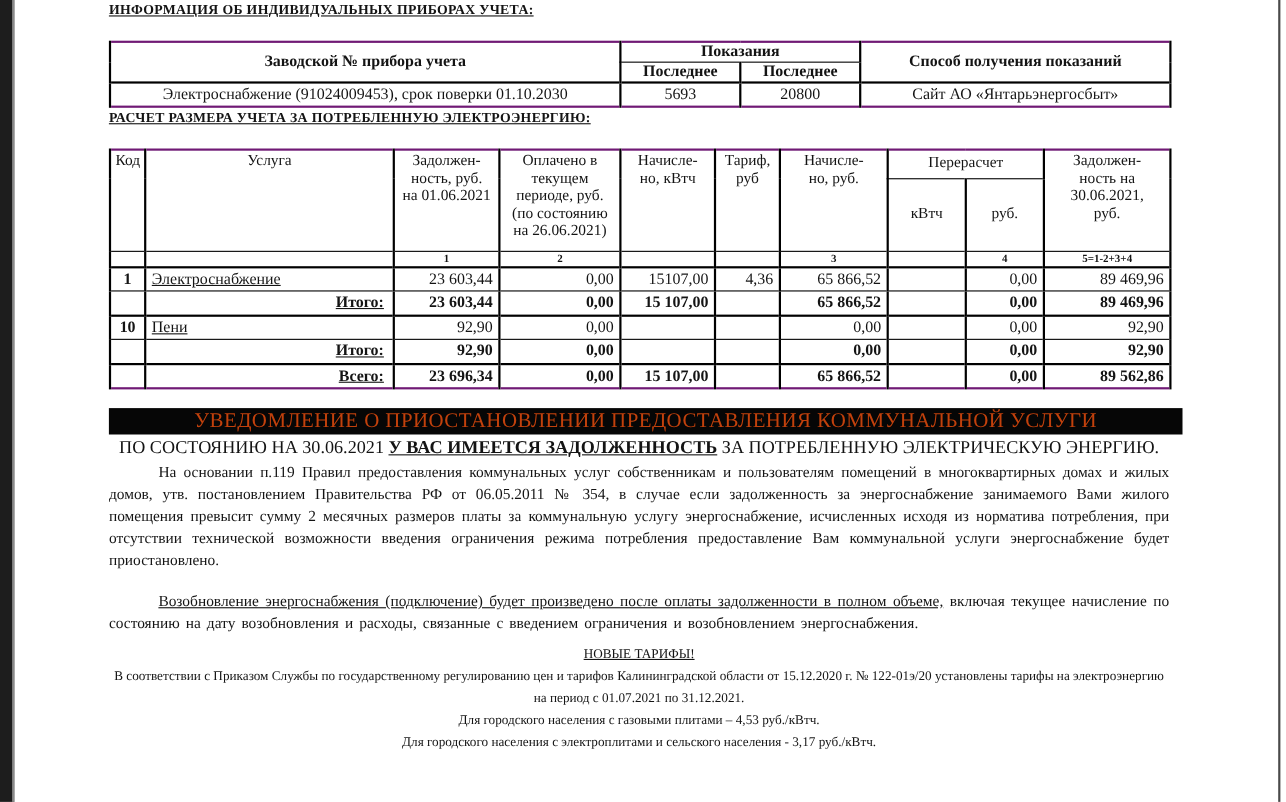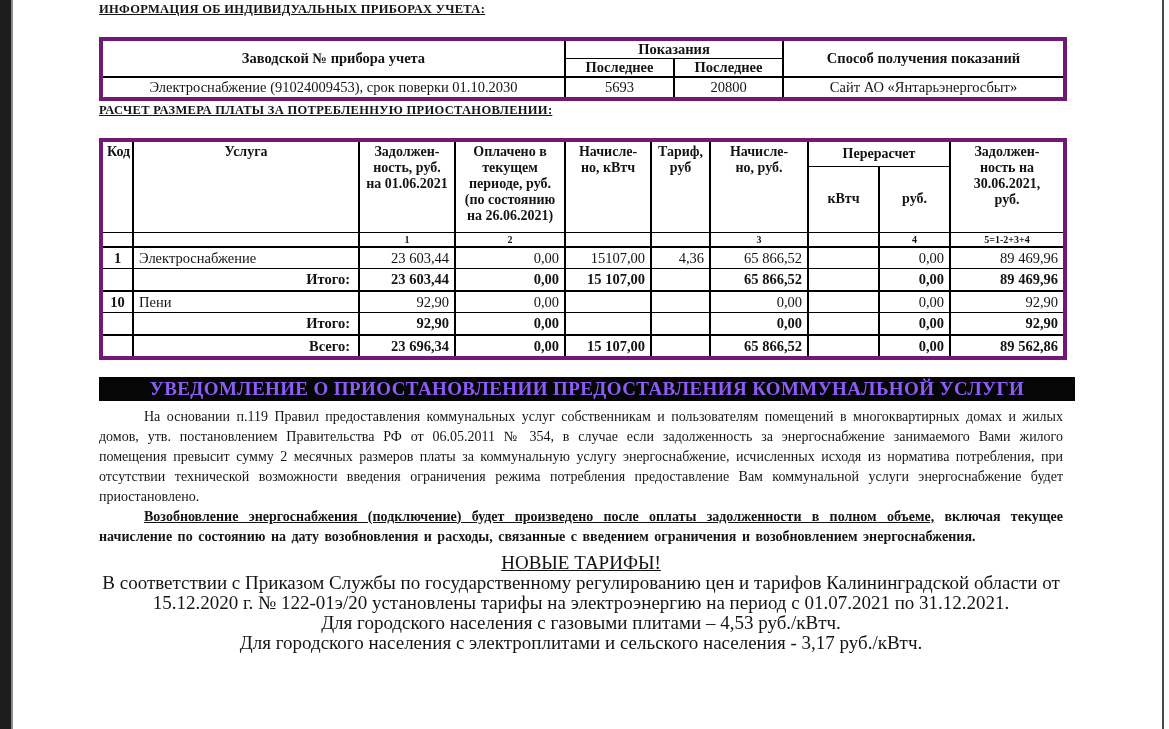--- a/index.html
+++ b/index.html
@@ -4,53 +4,53 @@
 <style>
   * { margin:0; padding:0; box-sizing:border-box; }
   html,body { width:1169px; height:729px; background:#ffffff; overflow:hidden;
               font-family:"Liberation Serif","DejaVu Serif",serif; color:#141414; }
   .left-bar { position:absolute; left:0; top:0; width:13px; height:729px; background:#1d1d1d; border-right:2px solid #8a8a8a; }
   .right-line { position:absolute; left:1162px; top:0; width:2px; height:729px; background:#4a4a4a; }
   .doc { position:absolute; left:99px; top:0; width:964px; }
 
   .sec-title { font-size:12.5px; font-weight:bold; text-decoration:underline; letter-spacing:.3px; margin:2px 0 1px 0; white-space:nowrap; }
 
-  table { border-collapse:collapse; table-layout:fixed; width:964px; border:4px solid #701a75;margin-top:20px; }
+  table { border-collapse:collapse; table-layout:fixed; width:964px; border:2px solid #701a75;margin-top:20px; }
   td { border:1px solid #000; border-left-width:2px; border-right-width:2px; overflow:hidden; }
 
   
   .t1 td { text-align:center; font-size:14.5px; line-height:15px; vertical-align:middle; padding:1px 3px; }
   .t1 .hd { font-weight:bold; }
   .t1 .r1 { height:17px; } .t1 .r2 { height:18px; }
   .t1 .data td { height:22px; border-top-width:2px; font-weight:normal; }
 
   
-  .t2 thead td { font-weight:bold; text-align:center; font-size:14px; line-height:16px; white-space:pre-line; padding:2px 4px; vertical-align:top; }
+  .t2 thead td { font-weight:normal; text-align:center; font-size:14px; line-height:16px; white-space:pre-line; padding:2px 4px; vertical-align:top; }
   .t2 .h1 { height:26px; } .t2 .h2 { height:66px; }
   .t2 .h2 td, .t2 td.recalc { vertical-align:middle; white-space:normal; }
   .t2 .num td { height:14px; font-size:10px; line-height:11px; font-weight:bold; text-align:center; padding:1px 2px; vertical-align:middle; white-space:nowrap; }
   .t2 tbody td { height:22px; font-size:14.5px; line-height:18px; vertical-align:middle; padding:1px 5px; white-space:nowrap; }
   .t2 tbody td:first-child { text-align:center; font-weight:bold; padding:1px 2px; }
-  .t2 tbody td:nth-child(2) { text-align:left; }
+  .t2 tbody td:nth-child(2) { text-align:left;text-decoration:underline; }
   .t2 tbody td:nth-child(n+3) { text-align:right; }
   .t2 tbody tr:nth-child(2), .t2 tbody tr:nth-child(4), .t2 tbody tr:nth-child(5) { font-weight:bold; }
   .t2 tbody tr:nth-child(2) td:nth-child(2),
   .t2 tbody tr:nth-child(4) td:nth-child(2),
   .t2 tbody tr:nth-child(5) td:nth-child(2) { text-align:right; padding-right:8px; }
   .t2 tbody tr:nth-child(1) td, .t2 tbody tr:nth-child(3) td, .t2 tbody tr:nth-child(5) td { border-top-width:2px; }
 
   
   .banner { margin-top:17px; width:976px; height:24px; background:#060606; text-align:center; }
-  .banner span { display:inline-block; color:#8b5cf6; font-weight:bold; font-size:19px; line-height:24px; letter-spacing:.4px; white-space:nowrap; }
+  .banner span { display:inline-block; color:#c2410c; font-weight:normal; font-size:19px; line-height:24px; letter-spacing:.4px; white-space:nowrap; }
   .subtitle { margin-top:3px; text-align:center; font-size:16.5px; line-height:17.5px; }
   .subtitle b u { text-decoration:underline; }
   .para { margin-top:6px; text-align:justify; font-size:14px; line-height:20px; text-indent:45px; word-spacing:2px; }
-  .para.bold { margin-top:0; font-weight:bold; }
+  .para.bold { margin-top:17px; font-weight:normal; }
   .docs { text-align:center; font-weight:bold; font-size:16.5px; line-height:22px; text-decoration:underline; }
-  .tariffs { margin-top:6px; text-align:center; font-size:19px; line-height:20px; }
+  .tariffs { margin-top:6px; text-align:center; font-size:12px; line-height:20px; }
   .tariffs .head-line { text-decoration:underline; }
 </style>
 </head>
 <body>
 
 <div class="left-bar"></div>
 <div class="right-line"></div>
 
 <div class="doc">
 
@@ -75,21 +75,21 @@
     </tr>
     <tr class="data">
       <td>Электроснабжение (91024009453), срок поверки 01.10.2030</td>
       <td>5693</td>
       <td>20800</td>
       <td>Сайт АО «Янтарьэнергосбыт»</td>
     </tr>
   </tbody>
     </table>
 
-  <div class="sec-title">РАСЧЕТ РАЗМЕРА ПЛАТЫ ЗА ПОТРЕБЛЕННУЮ ПРИОСТАНОВЛЕНИИ:</div>
+  <div class="sec-title">РАСЧЕТ РАЗМЕРА УЧЕТА ЗА ПОТРЕБЛЕННУЮ ЭЛЕКТРОЭНЕРГИЮ:</div>
 
   <table class="t2">
     <colgroup>
       <col style="width:32px">
         <col style="width:226px">
         <col style="width:96px">
         <col style="width:110px">
       <col style="width:86px">
         <col style="width:59px">
         <col style="width:98px">
@@ -199,20 +199,21 @@
           <td>0,00</td>
           <td>89 562,86</td>
         </tr>
       </tbody>
   </table>
 
   <div class="banner">
     <span>УВЕДОМЛЕНИЕ О ПРИОСТАНОВЛЕНИИ ПРЕДОСТАВЛЕНИЯ КОММУНАЛЬНОЙ УСЛУГИ</span>
   </div>
 
+  <div class="subtitle"><span>ПО СОСТОЯНИЮ НА 30.06.2021 </span><b><u>У ВАС ИМЕЕТСЯ ЗАДОЛЖЕННОСТЬ</u></b><span> ЗА ПОТРЕБЛЕННУЮ ЭЛЕКТРИЧЕСКУЮ ЭНЕРГИЮ.</span></div>
 
   <div class="para">На основании п.119 Правил предоставления коммунальных услуг собственникам и пользователям помещений в многоквартирных домах и жилых домов, утв. постановлением Правительства РФ от 06.05.2011 № 354, в случае если задолженность за энергоснабжение занимаемого Вами жилого помещения превысит сумму 2 месячных размеров платы за коммунальную услугу энергоснабжение, исчисленных исходя из норматива потребления, при отсутствии технической возможности введения ограничения режима потребления предоставление Вам коммунальной услуги энергоснабжение будет приостановлено.</div>
 
   <div class="para bold"><u>Возобновление энергоснабжения (подключение) будет произведено после оплаты задолженности в полном объеме,</u><span> включая текущее начисление по состоянию на дату возобновления и расходы, связанные с введением ограничения и возобновлением энергоснабжения.</span></div>
 
 
   <div class="tariffs">
     <div class="head-line">НОВЫЕ ТАРИФЫ!</div>
     <div>В соответствии с Приказом Службы по государственному регулированию цен и тарифов Калининградской области от 15.12.2020 г. № 122-01э/20 установлены тарифы на электроэнергию на период с 01.07.2021 по 31.12.2021.</div>
     <div>Для городского населения с газовыми плитами – 4,53 руб./кВтч.</div>

